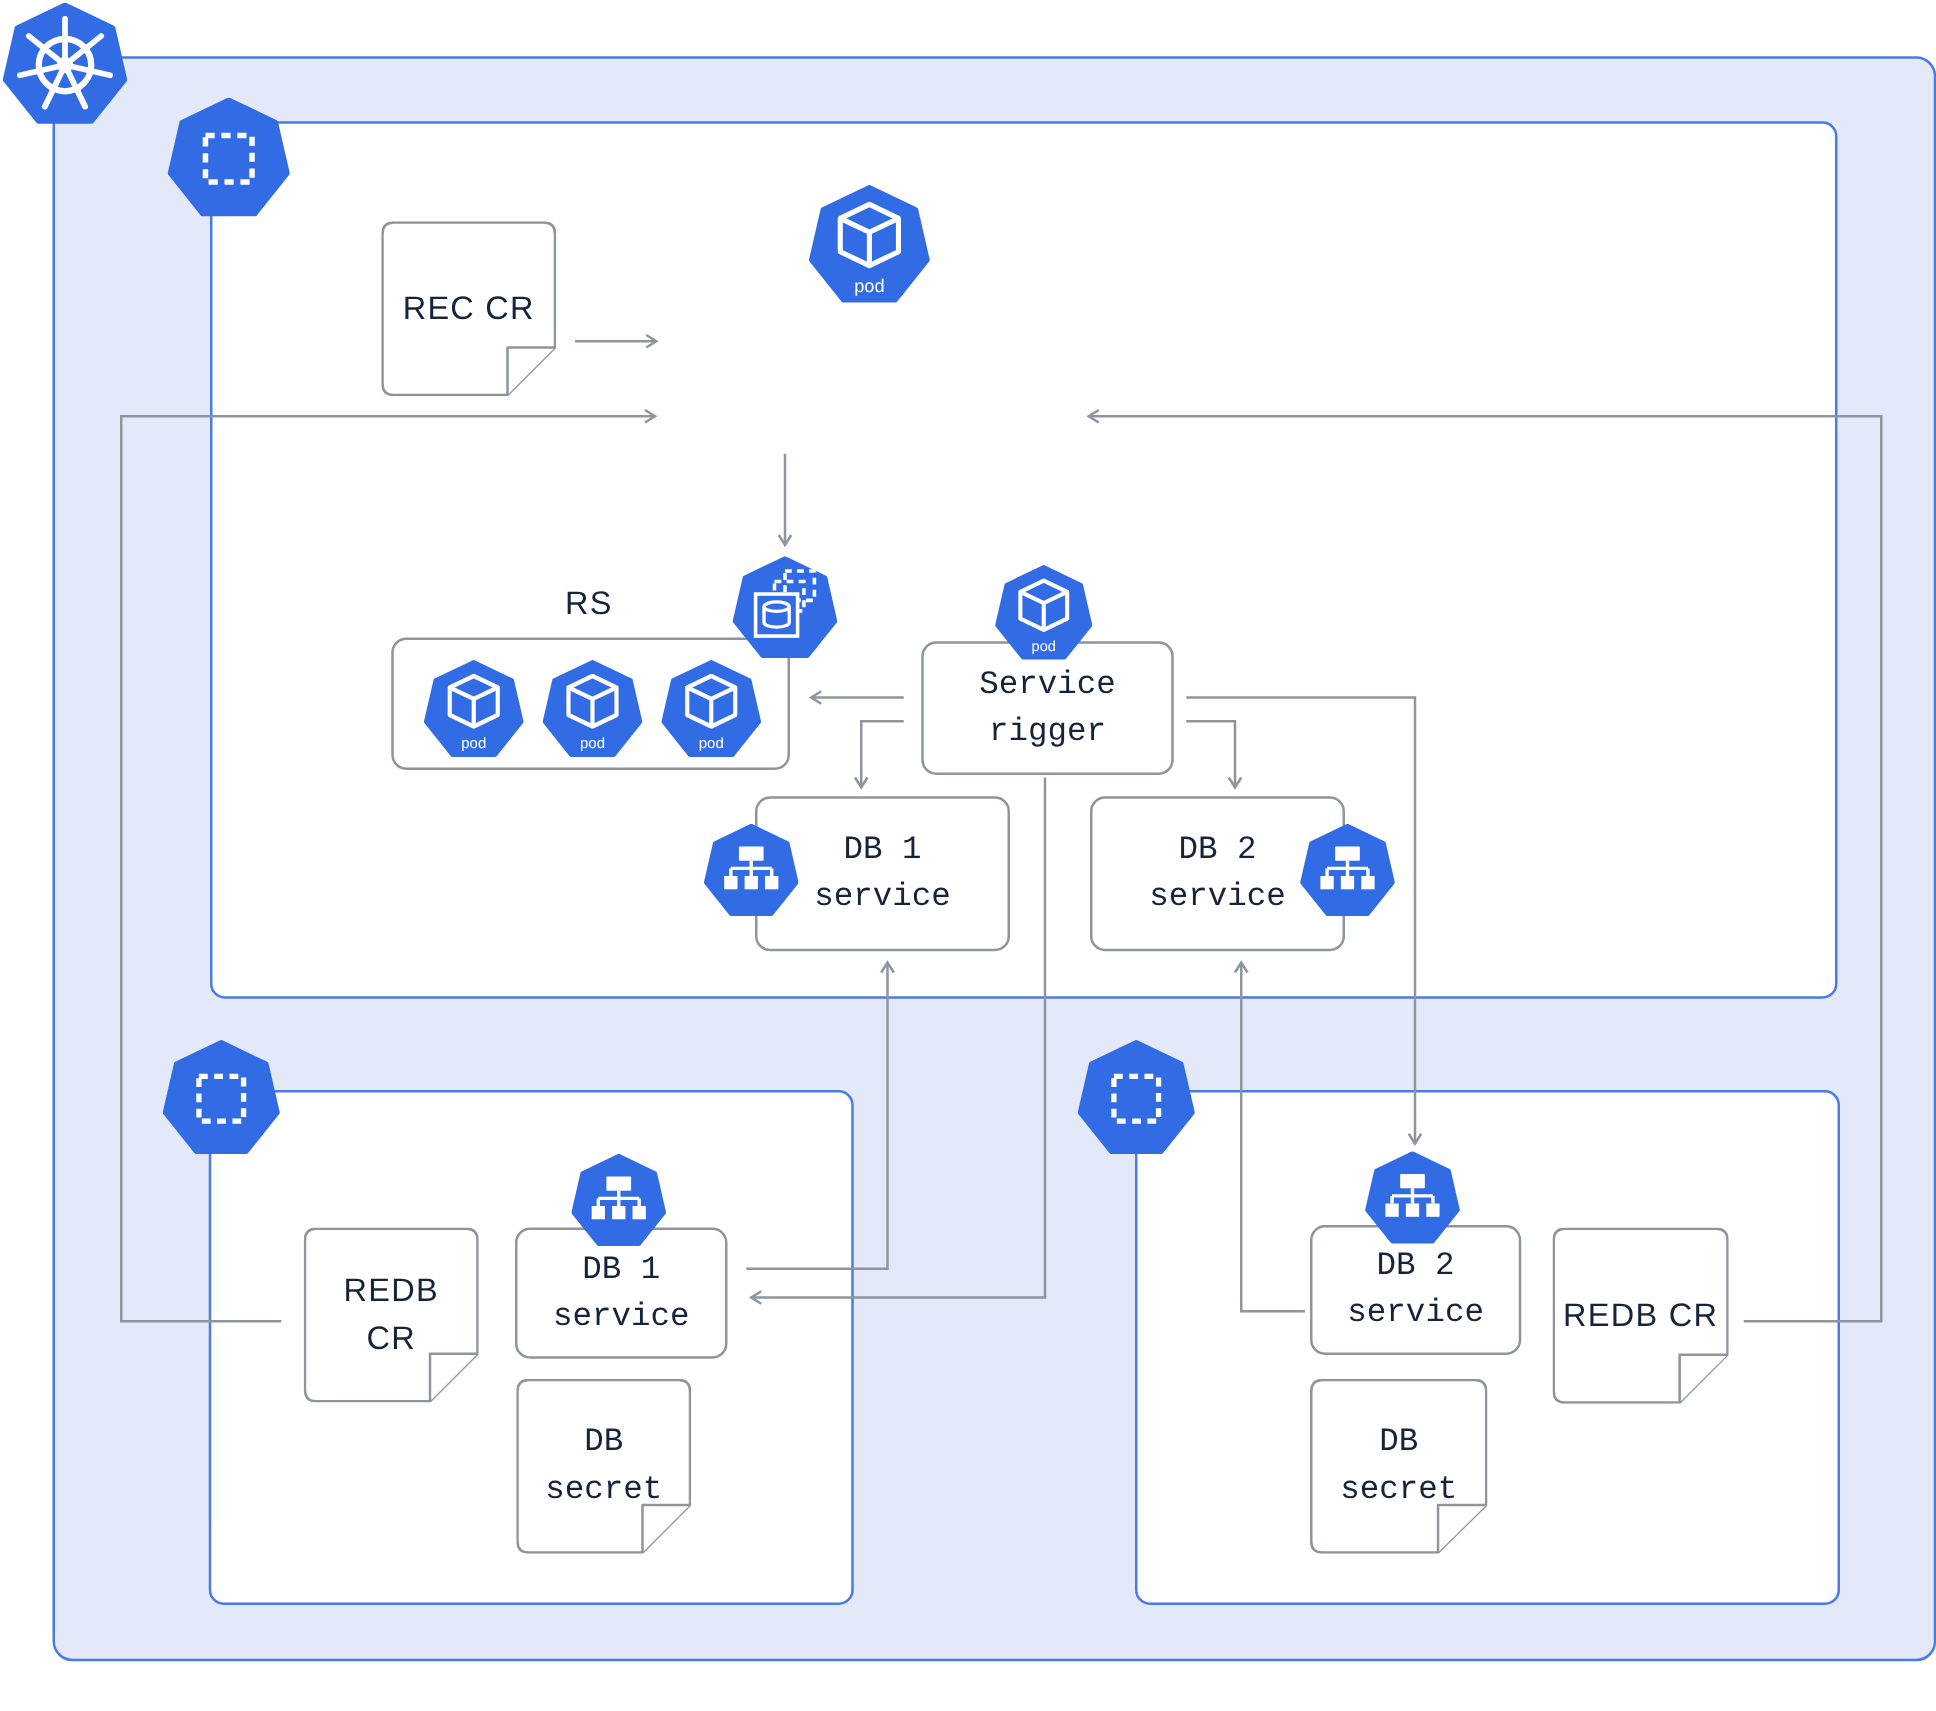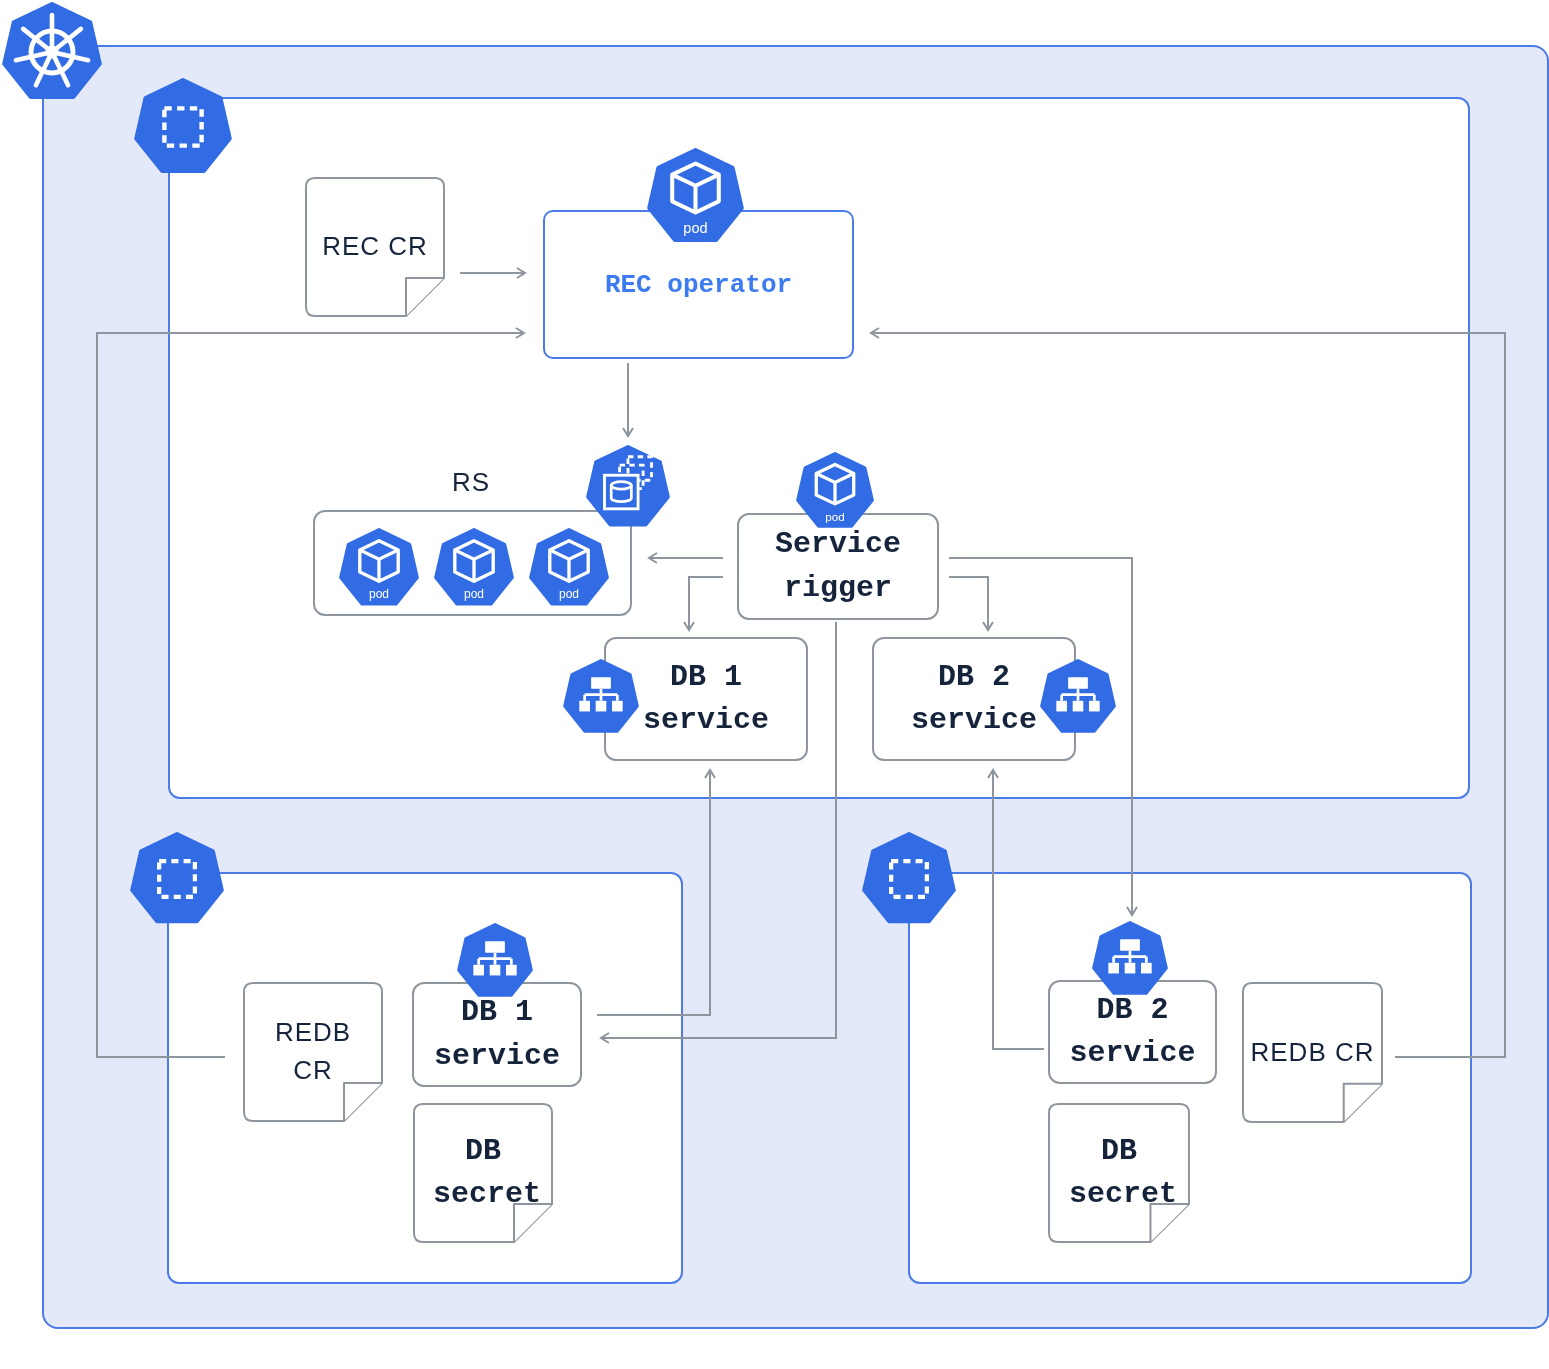--- a/index.html
+++ b/index.html
@@ -17,22 +17,22 @@
           font-family:"Liberation Sans","DejaVu Sans",sans-serif;padding-left:26px;}
   .abs{position:absolute;}
   .cluster{position:absolute;background:var(--cluster-fill);border:2px solid var(--border-blue);border-radius:16px;z-index:1;}
   .ns{position:absolute;background:#fff;border:2px solid var(--border-blue);border-radius:12px;z-index:1;}
   .wires{position:absolute;left:0;top:0;z-index:2;}
   .wires path{fill:none;stroke:var(--wire-gray);stroke-width:2;}
   .gbox{position:absolute;background:#fff;border:2px solid var(--box-border-gray);border-radius:12px;
         display:flex;align-items:center;justify-content:center;text-align:center;z-index:3;}
   .opbox{position:absolute;background:#fff;border:2px solid var(--border-blue);border-radius:10px;
         display:flex;align-items:center;justify-content:center;text-align:center;z-index:3;}
-  .mono{font-family:"Liberation Mono","DejaVu Sans Mono",monospace;font-weight:700;
-        font-size:30px;line-height:1.45;color:var(--text-dark);}
+  .mono{font-family:"Liberation Mono","DejaVu Sans Mono",monospace;font-weight:400;
+        font-size:26px;line-height:1.45;color:var(--text-dark);}
   .op-text{font-family:"Liberation Mono","DejaVu Sans Mono",monospace;font-weight:700;
         font-size:26px;color:var(--text-blue);}
   .sans-label{font-size:26px;letter-spacing:1px;color:var(--text-dark);font-weight:500;line-height:1.45;}
   .note{position:absolute;z-index:3;}
   .note-bg{position:absolute;left:0;top:0;width:100%;height:100%;}
   .note-bg path{fill:#fff;stroke:var(--box-border-gray);stroke-width:2;stroke-linejoin:round;}
   .note-label{position:absolute;inset:0;display:flex;align-items:center;justify-content:center;text-align:center;}
   .hept{position:absolute;z-index:4;display:block;}
   .hept svg{display:block;width:100%;height:100%;}
   .rs-label{display:flex;align-items:center;justify-content:center;z-index:3;}
@@ -104,23 +104,20 @@
   <div class="note" style="left:305px;top:177px;width:140px;height:140px;">
     <svg class="note-bg" viewBox="0 0 140 140" preserveAspectRatio="none">
       <path d="M10 1 H130 Q139 1 139 10 V101 L101 139 H10 Q1 139 1 130 V10 Q1 1 10 1 Z"></path>
       <path d="M101 139 V101 H139"></path>
     </svg>
     <div class="note-label">
         <span class="sans-label">REC CR</span>
       </div>
   </div>
 
-  <div class="opbox" style="left:543px;top:210px;width:307px;height:145px;">
-    <span class="op-text">REC operator</span>
-  </div>
   <span class="hept" style="left:647px;top:148px;width:97px;height:97px;z-index:5;">
       <svg viewBox="0 0 100 100">
         <path d="M50 2 L88.3 20.4 L97.8 61.8 L71.3 95 L28.7 95 L2.2 61.8 L11.7 20.4 Z" fill="#326CE5" stroke="#326CE5" stroke-width="4" stroke-linejoin="round"></path>
         <path d="M50 16 L74 27.5 L74 55 L50 66.5 L26 55 L26 27.5 Z" fill="none" stroke="#fff" stroke-width="4.2" stroke-linejoin="round"></path>
         <path d="M26 27.5 L50 39 L74 27.5 M50 39 L50 66.5" fill="none" stroke="#fff" stroke-width="4.2"></path>
         <text x="50" y="88" font-size="15" fill="#fff" text-anchor="middle" font-family="Liberation Sans, sans-serif">pod</text>
       </svg>
     </span>
 
   <div class="abs rs-label" style="left:431px;top:466px;width:80px;height:34px;">

